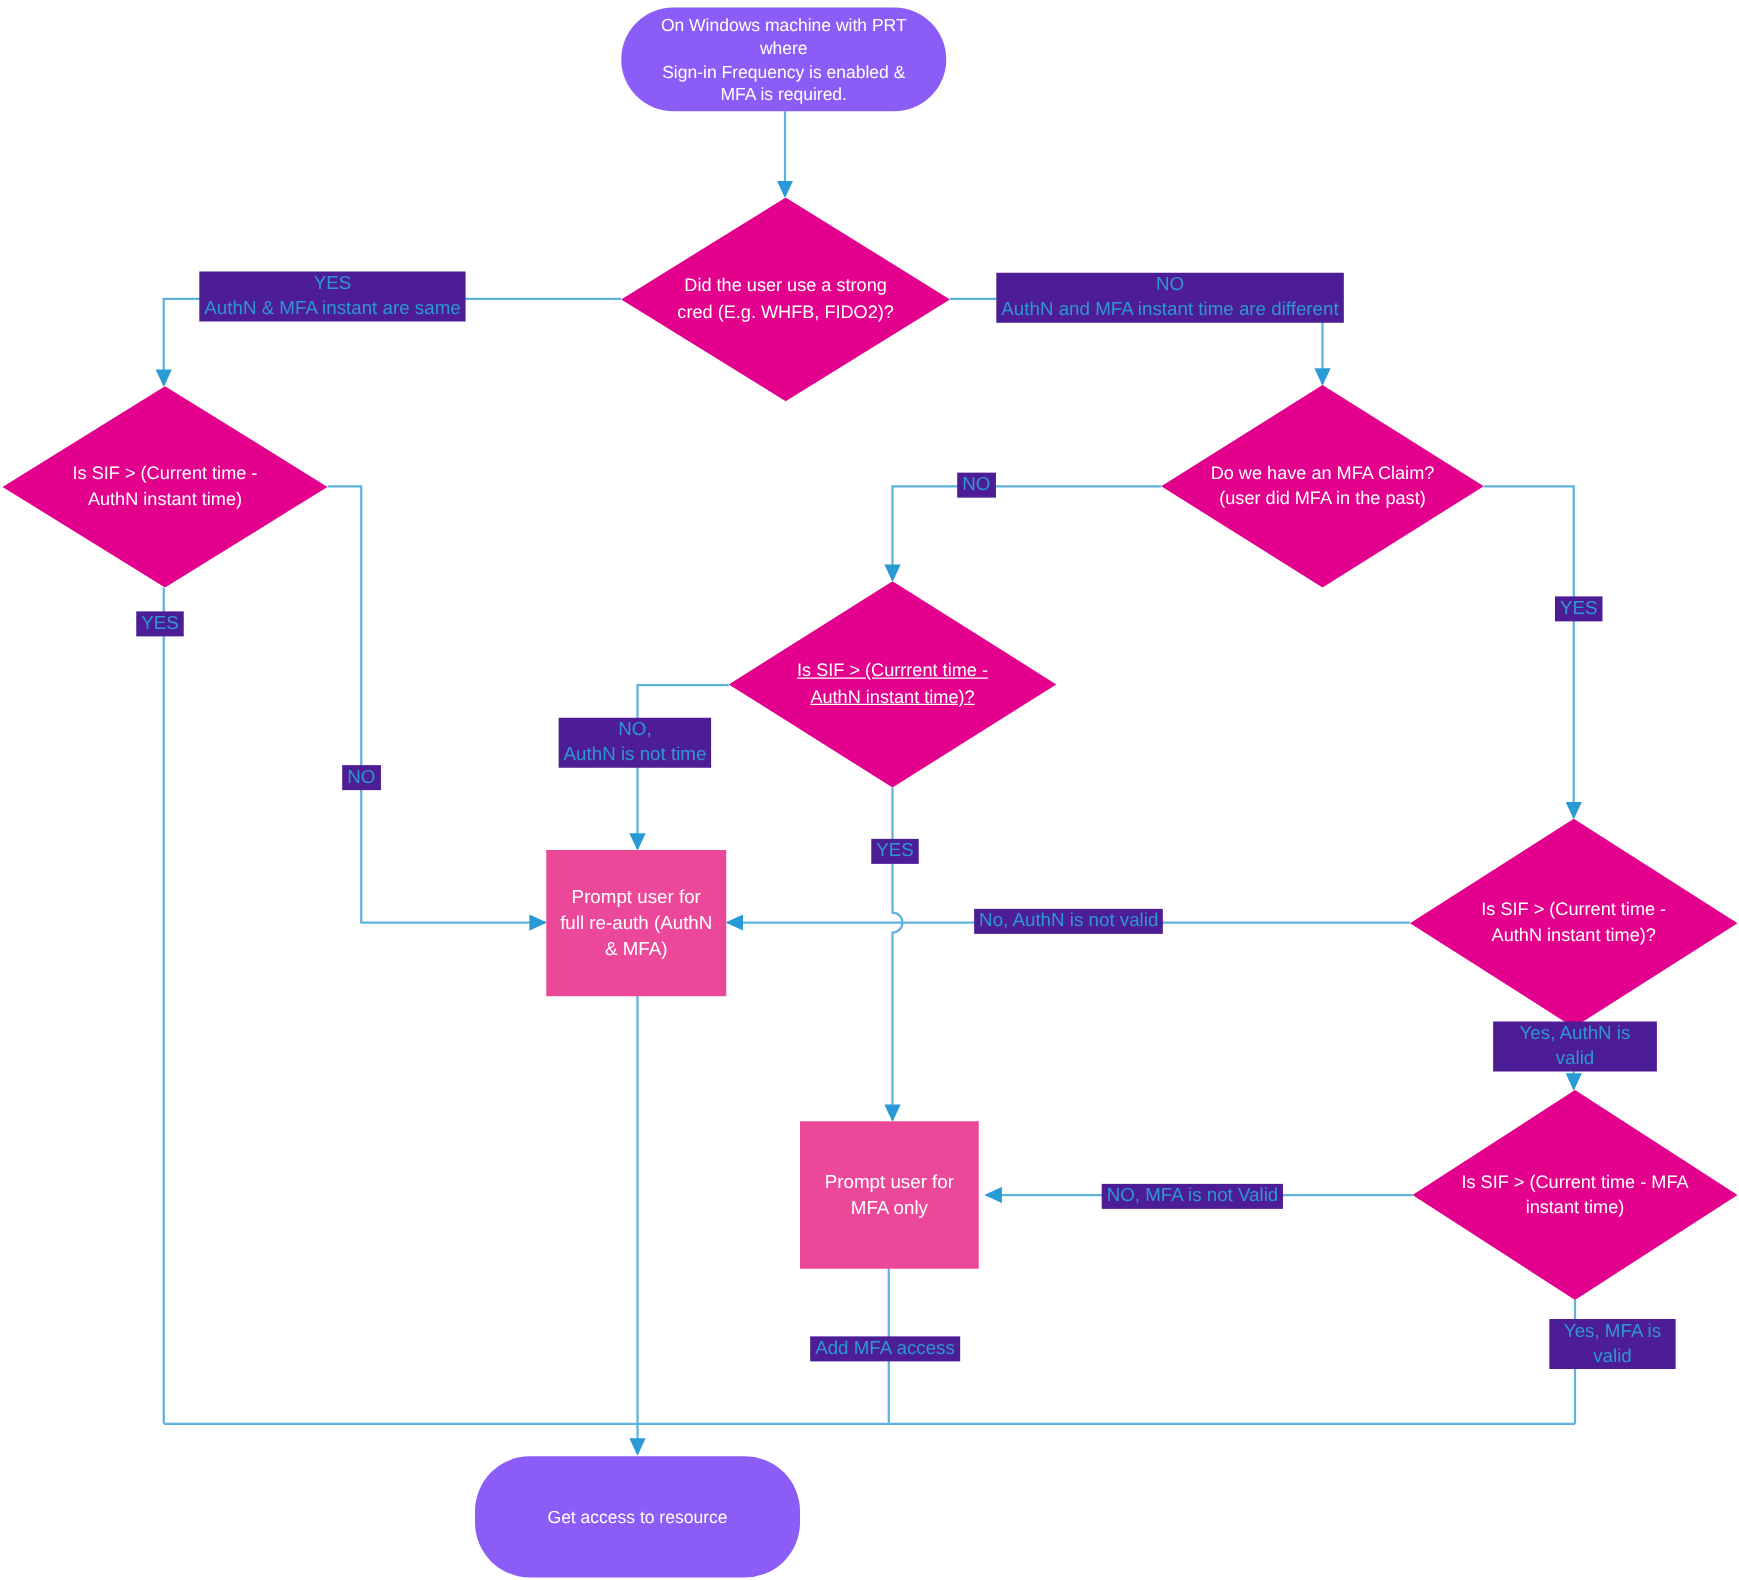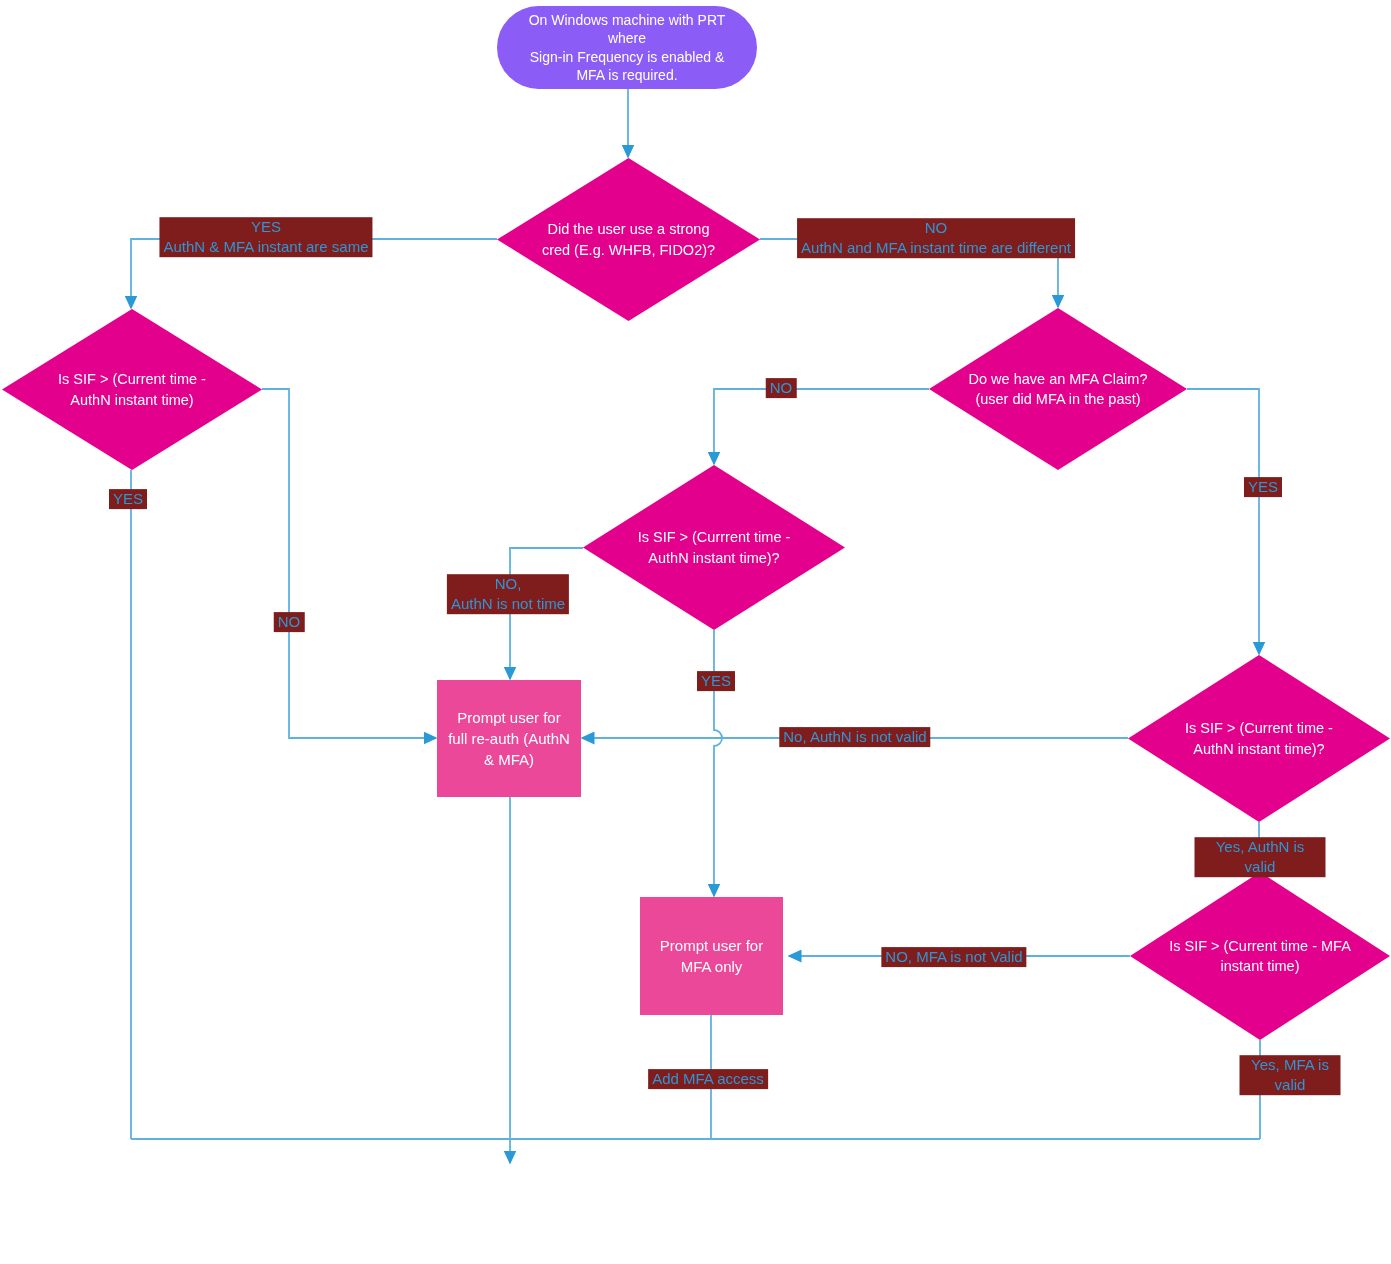--- a/index.html
+++ b/index.html
@@ -12,21 +12,21 @@
     text-align:center; color:#ffffff; white-space:pre-line;
   }
   .pill { background:#8b5cf6; border-radius:44px; font-size:14px; line-height:1.32; }
   .diamond {
     background:#e3008c; clip-path:polygon(50% 0, 100% 50%, 50% 100%, 0 50%);
     font-size:14.5px; line-height:1.4;
   }
   .process { background:#ec4899; font-size:15px; line-height:1.4; padding:4px; }
   .edge-label {
     position:absolute; transform:translate(-50%,-50%);
-    background:#7f1d1d; color:#2e96d2; font-size:15px; line-height:1.32;
+    background:#4c1d95; color:#2e96d2; font-size:15px; line-height:1.32;
     text-align:center; white-space:pre-line; padding:0 4px;
   }
 </style>
 </head>
 <body>
 
 <div class="canvas">
 
   <svg class="connectors" width="1391" height="1264" viewBox="0 0 1391 1264">
     <defs>
@@ -61,36 +61,37 @@
 
   <div class="node diamond" style="left:497px; top:158px; width:263px; height:163px;">Did the user use a strong
 cred (E.g. WHFB, FIDO2)?</div>
 
   <div class="node diamond" style="left:2px; top:309px; width:260px; height:161px;">Is SIF &gt; (Current time -
 AuthN instant time)</div>
 
   <div class="node diamond" style="left:929px; top:308px; width:258px; height:162px;">Do we have an MFA Claim?
 (user did MFA in the past)</div>
 
-  <div class="node diamond" style="left:583px; top:465px; width:262px; height:165px;">Is SIF &gt; (Currrent time -
+  <div class="node diamond" style="left:583px; top:465px; width:262px; height:165px;text-decoration:underline;">Is SIF &gt; (Currrent time -
 AuthN instant time)?</div>
 
   <div class="node diamond" style="left:1128px; top:655px; width:262px; height:167px;">Is SIF &gt; (Current time -
 AuthN instant time)?</div>
 
   <div class="node diamond" style="left:1130px; top:872px; width:260px; height:168px;">Is SIF &gt; (Current time - MFA
 instant time)</div>
 
   <div class="node process" style="left:437px; top:680px; width:144px; height:117px;">Prompt user for
 full re-auth (AuthN
 &amp; MFA)</div>
 
   <div class="node process" style="left:640px; top:897px; width:143px; height:118px;">Prompt user for
 MFA only</div>
 
+  <div class="node pill" style="left:380px; top:1165px; width:260px; height:97px;">Get access to resource</div>
 
   <div class="edge-label" style="left:266px; top:237px;">YES
 AuthN &amp; MFA instant are same</div>
 
   <div class="edge-label" style="left:936px; top:238px;">NO
 AuthN and MFA instant time are different</div>
 
   <div class="edge-label" style="left:128px; top:499px;">YES</div>
 
   <div class="edge-label" style="left:289px; top:622px;">NO</div>
@@ -99,21 +100,21 @@
 
   <div class="edge-label" style="left:1263px; top:487px;">YES</div>
 
   <div class="edge-label" style="left:508px; top:594px;">NO,
 AuthN is not time</div>
 
   <div class="edge-label" style="left:716px; top:681px;">YES</div>
 
   <div class="edge-label" style="left:855px; top:737px;">No, AuthN is not valid</div>
 
-  <div class="edge-label" style="left:1260px; top:837px;margin-top:20px;">Yes, AuthN is valid</div>
+  <div class="edge-label" style="left:1260px; top:837px;">Yes, AuthN is valid</div>
 
   <div class="edge-label" style="left:954px; top:957px;">NO, MFA is not Valid</div>
 
   <div class="edge-label" style="left:1261px; top:1075px;margin-left:29px;">Yes, MFA is valid</div>
 
   <div class="edge-label" style="left:708px; top:1079px;">Add MFA access</div>
 
 </div>
 
 </body></html>

